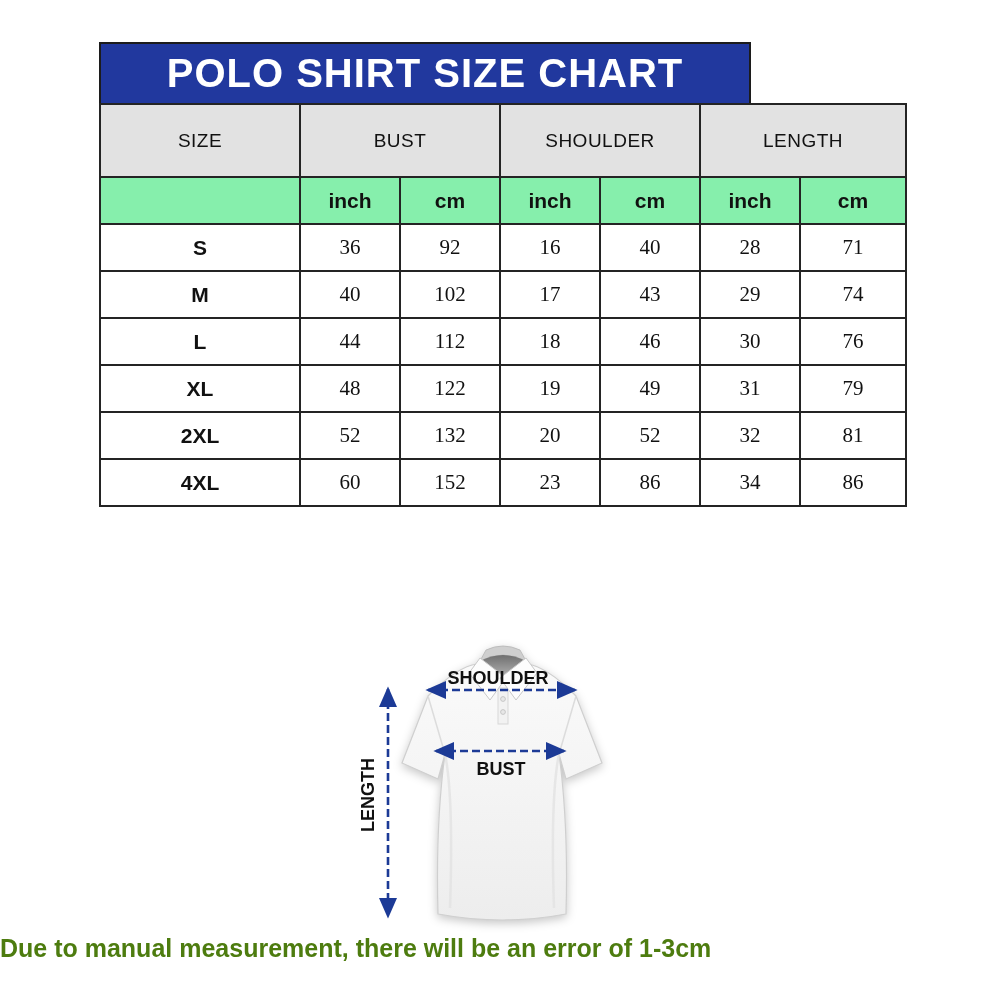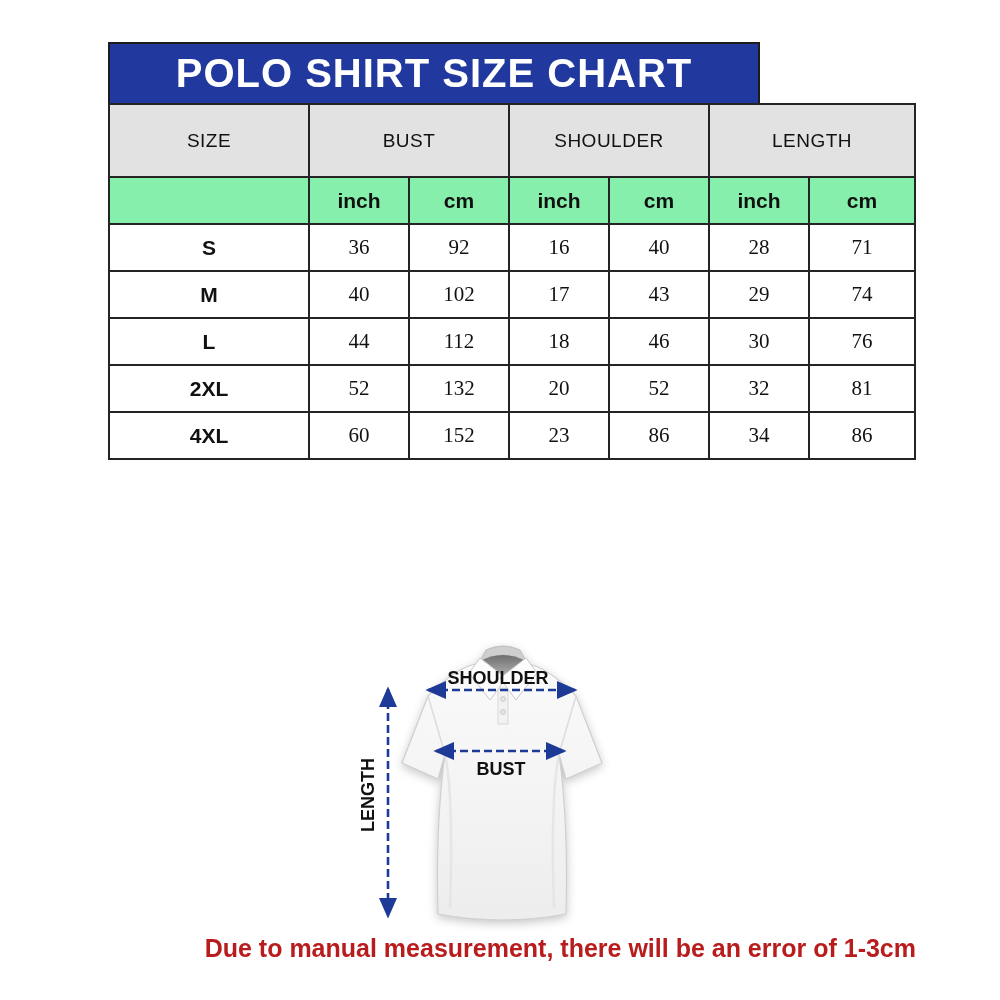--- a/index.html
+++ b/index.html
@@ -5,21 +5,21 @@
   html, body {
     margin: 0; padding: 0;
     width: 1000px; height: 1000px;
     background: #ffffff;
     font-family: "Liberation Sans", sans-serif;
     position: relative;
   }
   .stage { position: absolute; inset: 0; width: 1000px; height: 1000px; }
 
   
-  .chart-block { position: absolute; left: 108px; top: 42px; width: 652px; }
+  .chart-block { position: absolute; left: 99px; top: 42px; width: 652px; }
 
   .title-bar {
     box-sizing: border-box;
     height: 63px;
     background: #21389e;
     border: 2px solid #1c1c1c;
     display: flex; align-items: center; justify-content: center;
     color: #ffffff;
     font-weight: bold;
     font-size: 40px;
@@ -53,22 +53,22 @@
   .data-row th { height: 45px; font-size: 21px; font-weight: bold; background: #ffffff; }
   .data-row td { font-size: 21px; font-weight: normal; font-family: Liberation Serif, serif; }
 
   
   .diagram { position: absolute; left: 340px; top: 638px; width: 330px; height: 300px; }
 
   
   .footnote {
     position: absolute;
     left: 0; top: 934px; width: 916px;
-    text-align: right;
-    color: #b91c1c;
+    text-align: left;
+    color: #4d7c0f;
     font-weight: bold;
     font-size: 25px;
     white-space: nowrap;
   }
 </style>
 </head>
 <body>
 
 <div class="stage">
 
@@ -124,20 +124,29 @@
           <td>74</td>
         </tr>
         <tr class="data-row">
           <th>L</th>
           <td>44</td>
           <td>112</td>
           <td>18</td>
           <td>46</td>
           <td>30</td>
           <td>76</td>
+        </tr>
+        <tr class="data-row">
+          <th>XL</th>
+          <td>48</td>
+          <td>122</td>
+          <td>19</td>
+          <td>49</td>
+          <td>31</td>
+          <td>79</td>
         </tr>
         <tr class="data-row">
           <th>2XL</th>
           <td>52</td>
           <td>132</td>
           <td>20</td>
           <td>52</td>
           <td>32</td>
           <td>81</td>
         </tr>

